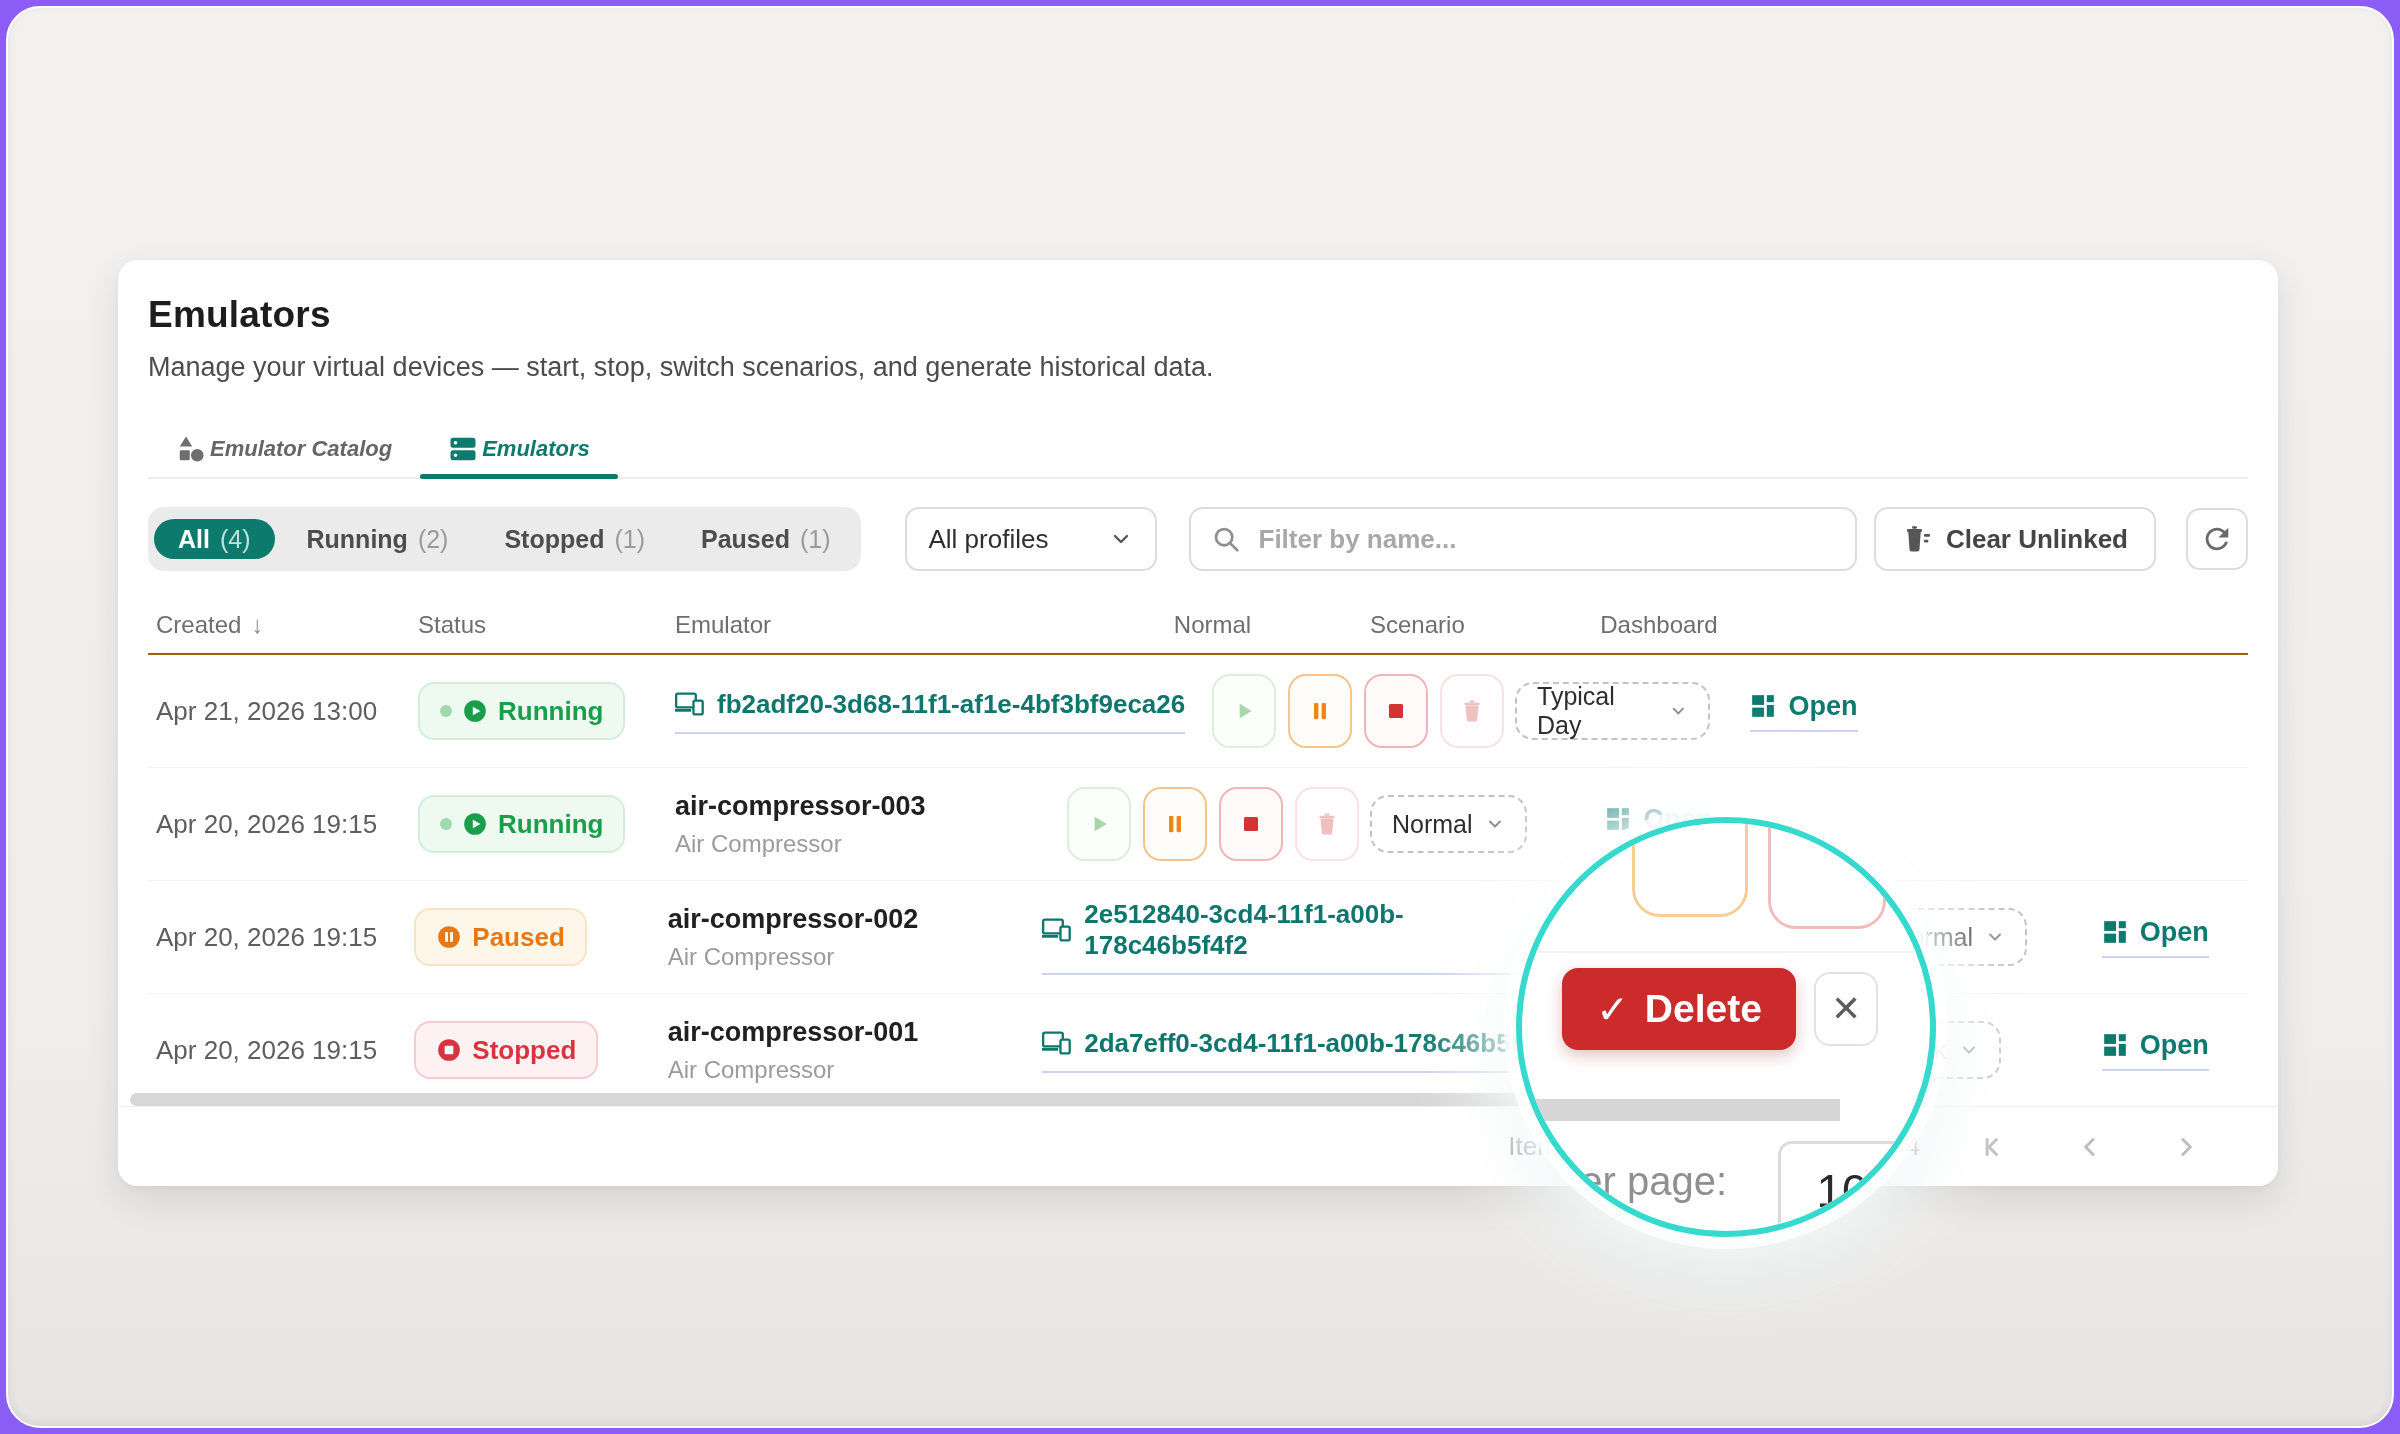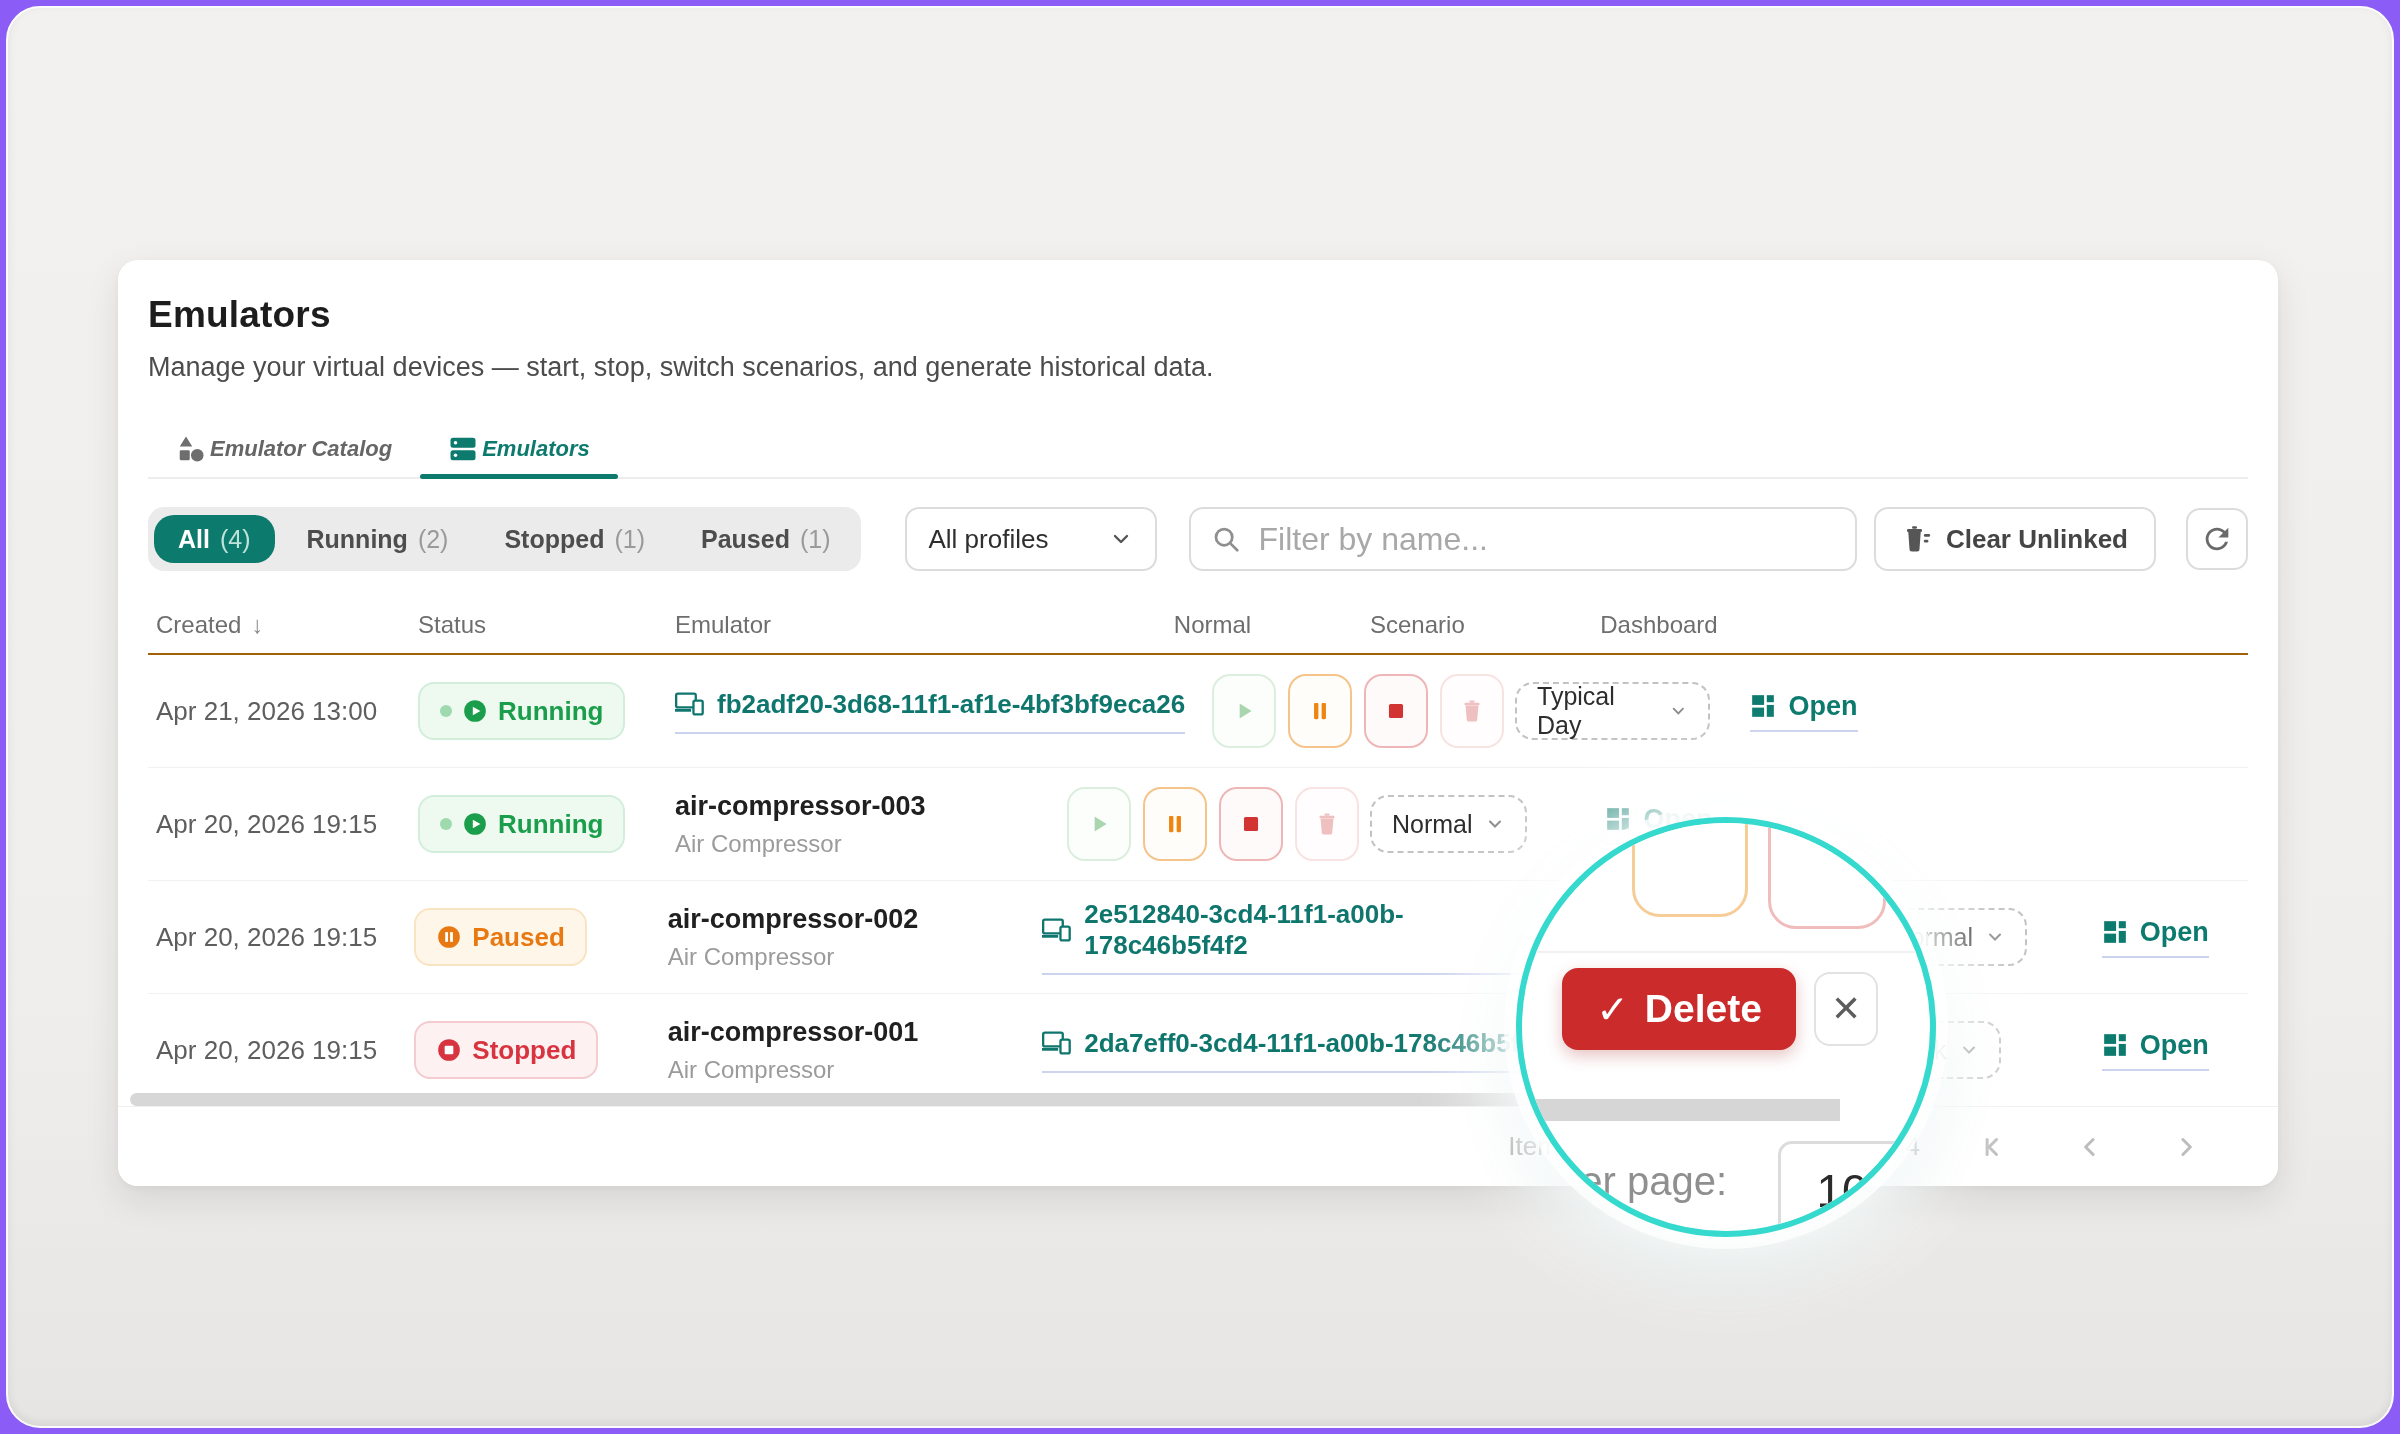--- a/index.html
+++ b/index.html
@@ -13,27 +13,27 @@
 
   
   .tabs{margin-top:38px;display:flex;border-bottom:2px solid #ececec;}
   .tab{display:flex;align-items:center;gap:4px;height:56px;padding:0 28px;font-size:22px;font-weight:700;color:#666;cursor:pointer;position:relative;font-style:italic;}
   .tab.active{color:#0d7a6e;}
   .tab.active:after{content:"";position:absolute;left:0;right:0;bottom:-2px;height:5px;background:#0d7a6e;border-radius:3px;}
 
   
   .toolbar{margin-top:28px;display:flex;align-items:center;}
   .chipbar{display:flex;align-items:center;gap:8px;background:#ebebeb;border-radius:16px;padding:6px;height:64px;}
-  .chip{display:flex;align-items:center;gap:10px;padding:8px 24px;height:48px;border-radius:20px;font-size:25px;font-weight:700;color:#4d4d4d;cursor:pointer;}
+  .chip{display:flex;align-items:center;gap:10px;padding:8px 24px;height:40px;border-radius:20px;font-size:25px;font-weight:700;color:#4d4d4d;cursor:pointer;}
   .chip .cnt{font-weight:400;color:#9a9a9a;}
   .chip.active{background:#0c7a6c;color:#fff;}
   .chip.active .cnt{color:#bfe2da;}
   .select-box{margin-left:44px;display:flex;align-items:center;justify-content:space-between;width:252px;height:64px;border:2px solid #dcdcdc;border-radius:14px;padding:0 22px;font-size:26px;color:#2e2e2e;background:#fff;cursor:pointer;}
   .searchbox{margin-left:32px;display:flex;align-items:center;gap:16px;width:668px;height:64px;border:2px solid #dcdcdc;border-radius:14px;padding:0 20px;background:#fff;}
-  .searchbox input{border:none;outline:none;font-size:32px;color:#333;width:100%;background:transparent;}
+  .searchbox input{border:none;outline:none;font-size:26px;color:#333;width:100%;background:transparent;font-weight:bold;}
   .searchbox input::placeholder{color:#a8a8a8;}
   .toolbar-spacer{flex:1;}
   .btn-outline{display:flex;align-items:center;gap:14px;height:64px;padding:0 26px;border:2px solid #dcdcdc;border-radius:14px;background:#fff;font-size:26px;font-weight:700;color:#454545;cursor:pointer;}
   .btn-icon{margin-left:30px;width:62px;height:62px;border:2px solid #dcdcdc;border-radius:14px;background:#fff;display:flex;align-items:center;justify-content:center;cursor:pointer;}
 
   
   .tbl{margin-top:26px;}
   .thead{display:flex;align-items:center;height:58px;border-bottom:2px solid #a16207;font-size:24px;color:#6e6e6e;}
   .trow{display:flex;align-items:center;height:113px;border-bottom:1px solid #f1f1f1;}
   .c1{width:270px;padding-left:8px;}

